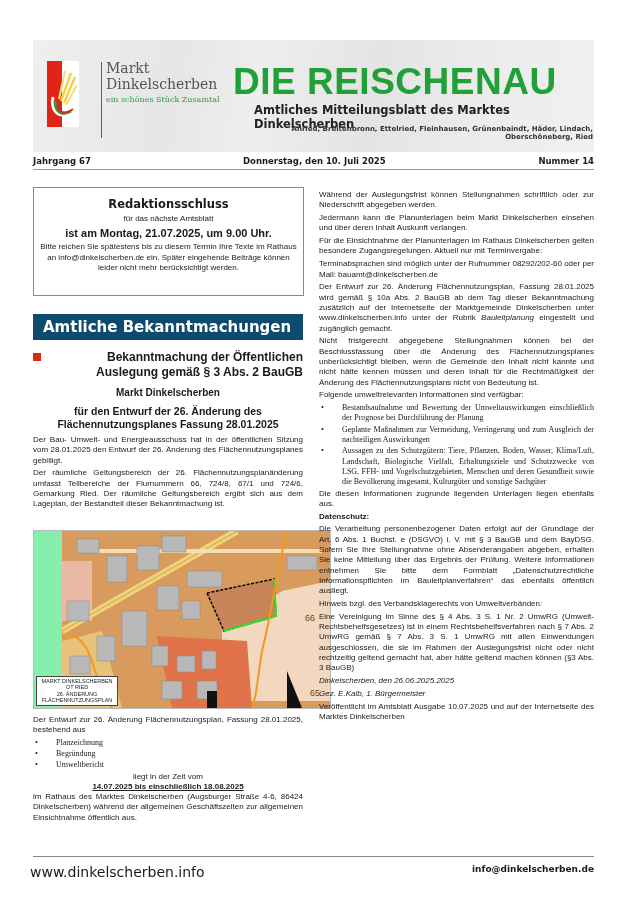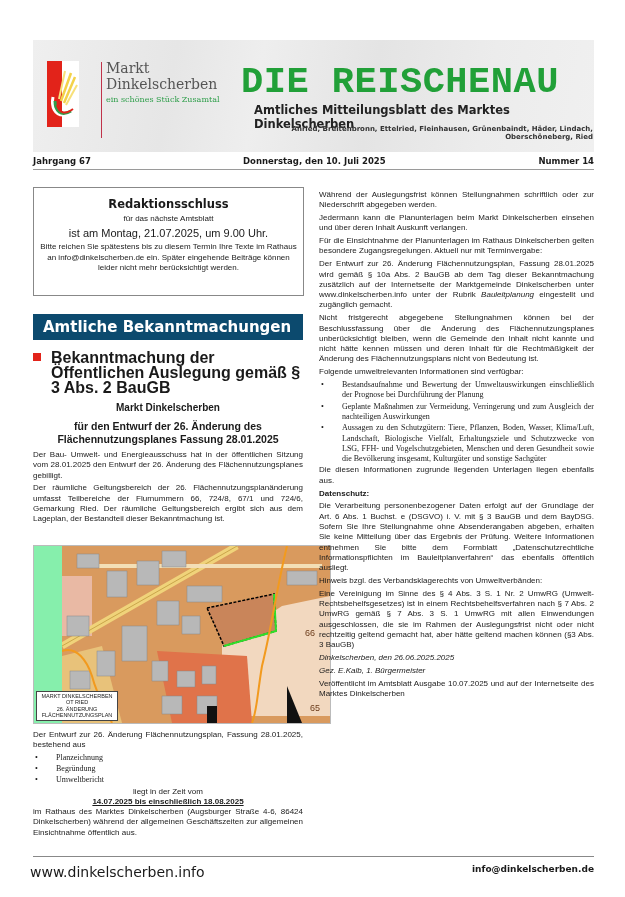--- a/index.html
+++ b/index.html
@@ -10,41 +10,41 @@
   .header {
     position:absolute; left:33px; top:40px; width:561px; height:112px;
     background:linear-gradient(100deg,#efefef 0%,#e6e6e6 25%,#eeeeee 40%,#e4e4e4 60%,#ececec 80%,#f0f0f0 100%);
   }
   .logo-box { position:absolute; left:14px; top:21px; width:32px; height:66px; background:#ffffff; overflow:hidden; }
   .logo-red { position:absolute; left:0; top:0; width:15px; height:66px; background:#e2231a; }
   .logo-divider { position:absolute; left:68px; top:22px; width:1px; height:76px; background:#c0334a; }
   .logo-text1 { position:absolute; left:73px; top:20px; font-family:"DejaVu Serif", serif; font-size:14px; color:#555; line-height:16px; }
   .logo-text2 { position:absolute; left:73px; top:36px; font-family:"DejaVu Serif", serif; font-size:14px; color:#555; line-height:16px; }
   .logo-tag { position:absolute; left:73px; top:55px; font-family:"DejaVu Serif", serif; font-size:8px; color:#2e9e4a; }
-  .mast-title { position:absolute; left:208px; top:22px; font-family:Liberation Mono, monospace; font-weight:bold; font-size:37px; color:#21a038; letter-spacing:0.5px; line-height:40px; }
+  .mast-title { position:absolute; left:200px; top:22px; font-family:Liberation Sans, sans-serif; font-weight:bold; font-size:37px; color:#21a038; letter-spacing:0.5px; line-height:40px; }
   .mast-sub { position:absolute; left:221px; top:63px; font-family:"DejaVu Sans", sans-serif; font-weight:bold; font-size:11.5px; color:#222; }
   .mast-places { position:absolute; left:200px; top:85px; width:360px; text-align:right; font-family:"DejaVu Sans", sans-serif; font-weight:bold; font-size:7px; color:#333; }
 
   .issue-line { position:absolute; left:33px; top:155px; width:561px; height:14px; border-bottom:1px solid #9a9a9a;
     font-family:"DejaVu Sans", sans-serif; font-weight:bold; font-size:8.5px; }
   .issue-line span { position:absolute; top:1px; }
 
   .box { position:absolute; left:33px; top:187px; width:269px; height:107px; border:1px solid #888; text-align:center; }
   .box .h { font-family:"DejaVu Sans", sans-serif; font-weight:bold; font-size:11.5px; margin-top:9px; }
   .box .s { font-size:8px; margin-top:3px; }
-  .box .b { font-weight:normal; font-size:11px; margin-top:4px; }
+  .box .b { font-weight:bold; font-size:11px; margin-top:4px; }
   .box .t { font-size:8px; line-height:10.5px; margin-top:3px; padding:0 6px; }
 
   .section-bar { position:absolute; left:33px; top:314px; width:270px; height:26px; background:#0c4a6e; color:#fff;
     font-family:"DejaVu Sans", sans-serif; font-weight:bold; font-size:15px; line-height:26px; padding-left:10px; box-sizing:border-box; }
 
   .col-left { position:absolute; left:33px; top:350px; width:270px; font-size:8px; line-height:10.3px; }
   .col-right { position:absolute; left:319px; top:231px; width:275px; font-size:8px; line-height:10.3px; }
 
-  .ann-title { position:relative; font-weight:bold; font-size:16px; line-height:15px; text-align:left; padding-left:18px; }
+  .ann-title { position:relative; font-weight:bold; font-size:12px; line-height:15px; text-align:right; padding-left:18px; }
   .ann-bullet { position:absolute; left:0; top:3px; width:8px; height:8px; background:#e2231a; }
   .center-bold { text-align:center; font-weight:bold; font-size:10px; line-height:13px; }
   .center-bold.big { font-size:10.5px; }
   p { margin:0 0 2.5px 0; text-align:justify; }
   .bullets { margin:0; padding:0; list-style:none;font-family:Liberation Serif, serif; }
   .bullets li { position:relative; padding-left:23px; text-align:justify; margin-bottom:1px; }
   .bullets li::before { content:"•"; position:absolute; left:2px; top:0; }
   .center { text-align:center; }
   .underline-bold { text-align:center; font-weight:bold; text-decoration:underline; }
   .italic { font-style:italic; }
@@ -162,20 +162,21 @@
   </ul>
   <div class="center">liegt in der Zeit vom</div>
   <div class="underline-bold">14.07.2025 bis einschließlich 18.08.2025</div>
   <p>im Rathaus des Marktes Dinkelscherben (Augsburger Straße 4-6, 86424 Dinkelscherben) während der allgemeinen Geschäftszeiten zur allgemeinen Einsichtnahme öffentlich aus.</p>
 </div>
 
 <div class="col-right" style="top:190px">
   <p>Während der Auslegungsfrist können Stellungnahmen schriftlich oder zur Niederschrift abgegeben werden.</p>
   <p>Jedermann kann die Planunterlagen beim Markt Dinkelscherben einsehen und über deren Inhalt Auskunft verlangen.</p>
   <p>Für die Einsichtnahme der Planunterlagen im Rathaus Dinkelscherben gelten besondere Zugangsregelungen. Aktuell nur mit Terminvergabe:</p>
+  <p>Terminabsprachen sind möglich unter der Rufnummer 08292/202-60 oder per Mail: bauamt@dinkelscherben.de</p>
   <p><span>Der Entwurf zur 26. Änderung Flächennutzungsplan, Fassung 28.01.2025 wird gemäß § 10a Abs. 2 BauGB ab dem Tag dieser Bekanntmachung zusätzlich auf der Internetseite der Marktgemeinde Dinkelscherben unter www.dinkelscherben.info unter der Rubrik </span><span class="italic">Bauleitplanung</span><span> eingestellt und zugänglich gemacht.</span></p>
   <p>Nicht fristgerecht abgegebene Stellungnahmen können bei der Beschlussfassung über die Änderung des Flächennutzungsplanes unberücksichtigt bleiben, wenn die Gemeinde den Inhalt nicht kannte und nicht hätte kennen müssen und deren Inhalt für die Rechtmäßigkeit der Änderung des Flächennutzungsplans nicht von Bedeutung ist.</p>
   <p>Folgende umweltrelevanten Informationen sind verfügbar:</p>
   <ul class="bullets">
     <li>Bestandsaufnahme und Bewertung der Umweltauswirkungen einschließlich der Prognose bei Durchführung der Planung</li>
     <li>Geplante Maßnahmen zur Vermeidung, Verringerung und zum Ausgleich der nachteiligen Auswirkungen</li>
     <li>Aussagen zu den Schutzgütern: Tiere, Pflanzen, Boden, Wasser, Klima/Luft, Landschaft, Biologische Vielfalt, Erhaltungsziele und Schutzzwecke von LSG, FFH- und Vogelschutzgebieten, Menschen und deren Gesundheit sowie die Bevölkerung insgesamt, Kulturgüter und sonstige Sachgüter</li>
   </ul>
   <p>Die diesen Informationen zugrunde liegenden Unterlagen liegen ebenfalls aus.</p>
   <p class="bold">Datenschutz:</p>

